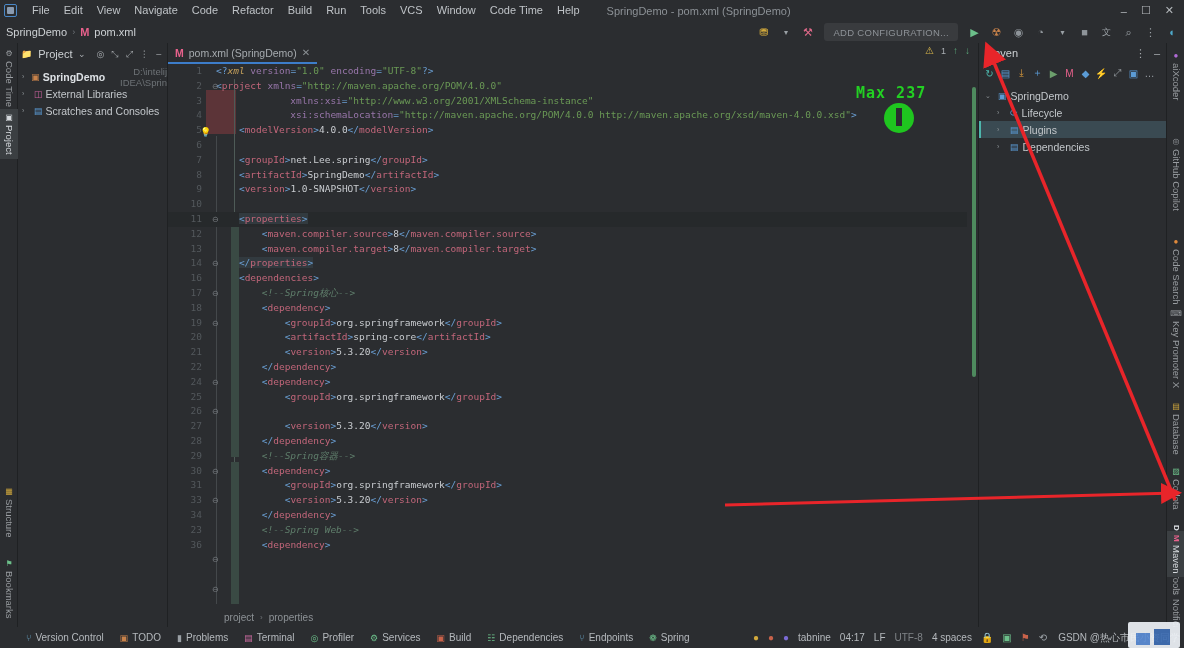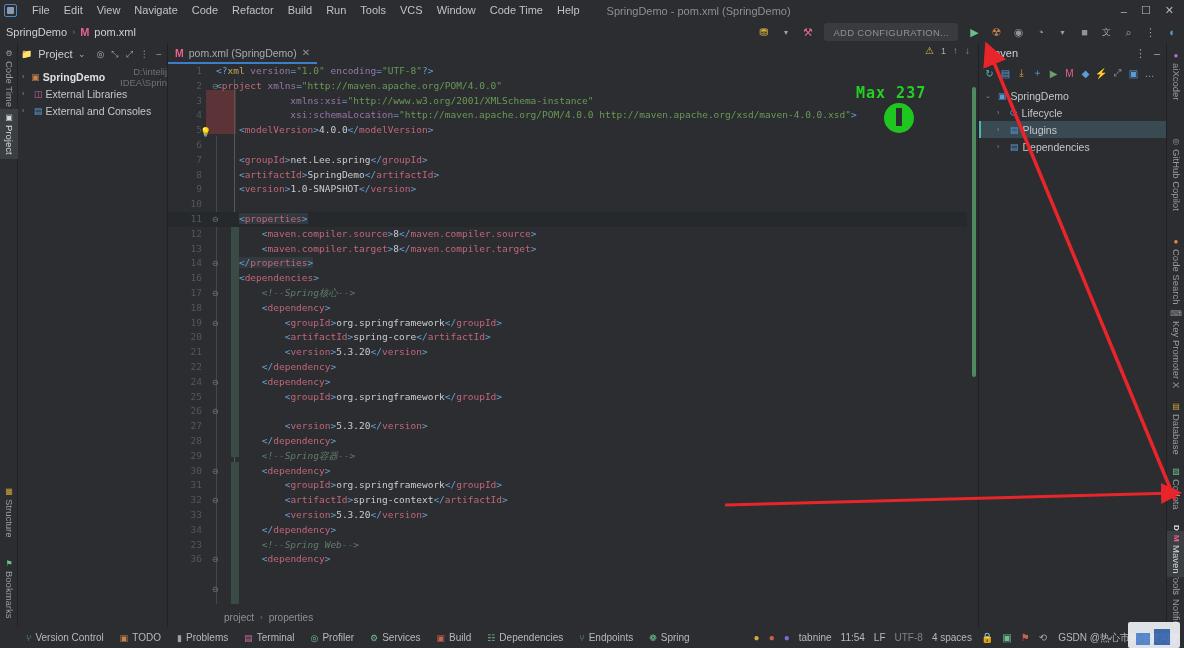--- a/index.html
+++ b/index.html
@@ -73,21 +73,21 @@
   .ln .src { position:absolute; left:48px; }
   .hl { background:#323a3f; }
   .curline { background:#26292b; }
   
   .tg { color:#c2667a; }           
   .tb { color:#6a9fd4; }           
   .ta { color:#9876aa; }           
   .tv { color:#6a9955; }           
   .txt { color:#c9ccd0; }          
   .cm { color:#5f7e6b; font-style:italic; }  
-  .pi { color:#c7a25c; }           
+  .pi { color:#c7a25c;font-style:italic; }           
   .bulb { position:absolute; left:0; top:0; color:#e8c349; font-size:9px; }
   .fold { position:absolute; color:#7a7f83; font-size:8px; }
   .err-hl { position:absolute; background:#5c3438; }
   .indent-line { position:absolute; width:1px; background:#44484b; }
 
   
   .scroll-strip { position:absolute; right:0; top:21px; width:11px; height:540px; background:#2b2d30; }
   .scroll-thumb { position:absolute; right:2px; top:2px; width:4px; height:290px; background:#4e8a5e; border-radius:2px; }
 
   
@@ -215,21 +215,21 @@
         <span class="t-path">D:\intelij IDEA\Sprin</span>
       </div>
       <div class="trow">
         <span class="arw">›</span>
         <span style="color:#c8629e;font-size:9px;">◫</span>
         <span>External Libraries</span>
       </div>
       <div class="trow">
         <span class="arw">›</span>
         <span style="color:#5b9bd5;font-size:9px;">▤</span>
-        <span>External and Consoles</span>
+        <span>Scratches and Consoles</span>
       </div>
     </div>
   </div>
 
   <div class="edit-wrap">
     <div class="tabbar">
       <div class="etab">
         <span class="m">M</span>
         <span>pom.xml (SpringDemo)</span>
         <span class="x">✕</span>
@@ -276,21 +276,20 @@
           <div class="ln"><span class="num">21</span><span class="src">            <span class="tb">&lt;</span><span class="tg">version</span><span class="tb">&gt;</span><span class="txt">5.3.20</span><span class="tb">&lt;/</span><span class="tg">version</span><span class="tb">&gt;</span></span></div>
           <div class="ln"><span class="num">22</span><span class="src">        <span class="tb">&lt;/</span><span class="tg">dependency</span><span class="tb">&gt;</span></span></div>
           <div class="ln"><span class="num">24</span><span class="src">        <span class="tb">&lt;</span><span class="tg">dependency</span><span class="tb">&gt;</span></span></div>
           <div class="ln"><span class="num">25</span><span class="src">            <span class="tb">&lt;</span><span class="tg">groupId</span><span class="tb">&gt;</span><span class="txt">org.springframework</span><span class="tb">&lt;/</span><span class="tg">groupId</span><span class="tb">&gt;</span></span></div>
           <div class="ln"><span class="num">26</span></div>
           <div class="ln"><span class="num">27</span><span class="src">            <span class="tb">&lt;</span><span class="tg">version</span><span class="tb">&gt;</span><span class="txt">5.3.20</span><span class="tb">&lt;/</span><span class="tg">version</span><span class="tb">&gt;</span></span></div>
           <div class="ln"><span class="num">28</span><span class="src">        <span class="tb">&lt;/</span><span class="tg">dependency</span><span class="tb">&gt;</span></span></div>
           <div class="ln"><span class="num">29</span><span class="src">        <span class="cm">&lt;!--Spring容器--&gt;</span></span></div>
           <div class="ln"><span class="num">30</span><span class="src">        <span class="tb">&lt;</span><span class="tg">dependency</span><span class="tb">&gt;</span></span></div>
           <div class="ln"><span class="num">31</span><span class="src">            <span class="tb">&lt;</span><span class="tg">groupId</span><span class="tb">&gt;</span><span class="txt">org.springframework</span><span class="tb">&lt;/</span><span class="tg">groupId</span><span class="tb">&gt;</span></span></div>
-          <div class="ln"><span class="num">32</span><span class="src">            <span class="tb">&lt;</span><span class="tg">artifactId</span><span class="tb">&gt;</span><span class="txt">spring-context</span><span class="tb">&lt;/</span><span class="tg">artifactId</span><span class="tb">&gt;</span></span></div>
           <div class="ln"><span class="num">33</span><span class="src">            <span class="tb">&lt;</span><span class="tg">version</span><span class="tb">&gt;</span><span class="txt">5.3.20</span><span class="tb">&lt;/</span><span class="tg">version</span><span class="tb">&gt;</span></span></div>
           <div class="ln"><span class="num">34</span><span class="src">        <span class="tb">&lt;/</span><span class="tg">dependency</span><span class="tb">&gt;</span></span></div>
           <div class="ln"><span class="num">23</span><span class="src">        <span class="cm">&lt;!--Spring Web--&gt;</span></span></div>
           <div class="ln"><span class="num">36</span><span class="src">        <span class="tb">&lt;</span><span class="tg">dependency</span><span class="tb">&gt;</span></span></div>
         </div>
 
       <div class="scroll-strip">
         <div class="scroll-thumb"></div>
       </div>
     <div class="fold" style="left: 44px; top: 17.8px;">⊖</div>
@@ -437,21 +436,21 @@
         <div class="sb-item">
           <span style="color:#6cbf8a;font-size:9px;">❁</span>
           <span>Spring</span>
         </div>
       </div>
     <div class="sb-right">
       <span style="color:#d2a93c;">●</span>
       <span style="color:#c8624a;">●</span>
       <span style="color:#7b6bd6;">●</span>
       <span>tabnine</span>
-      <span>11:54</span>
+      <span>04:17</span>
       <span>LF</span>
       <span class="sb-dim">UTF-8</span>
       <span>4 spaces</span>
       <span>🔒</span>
       <span style="color:#6cbf8a;">▣</span>
       <span style="color:#c8624a;">⚑</span>
       <span style="color:#9aa0a5;">⟲</span>
       <span style="margin-left:2px;">GSDN @热心市民小资同学</span>
     </div>
   </div>

